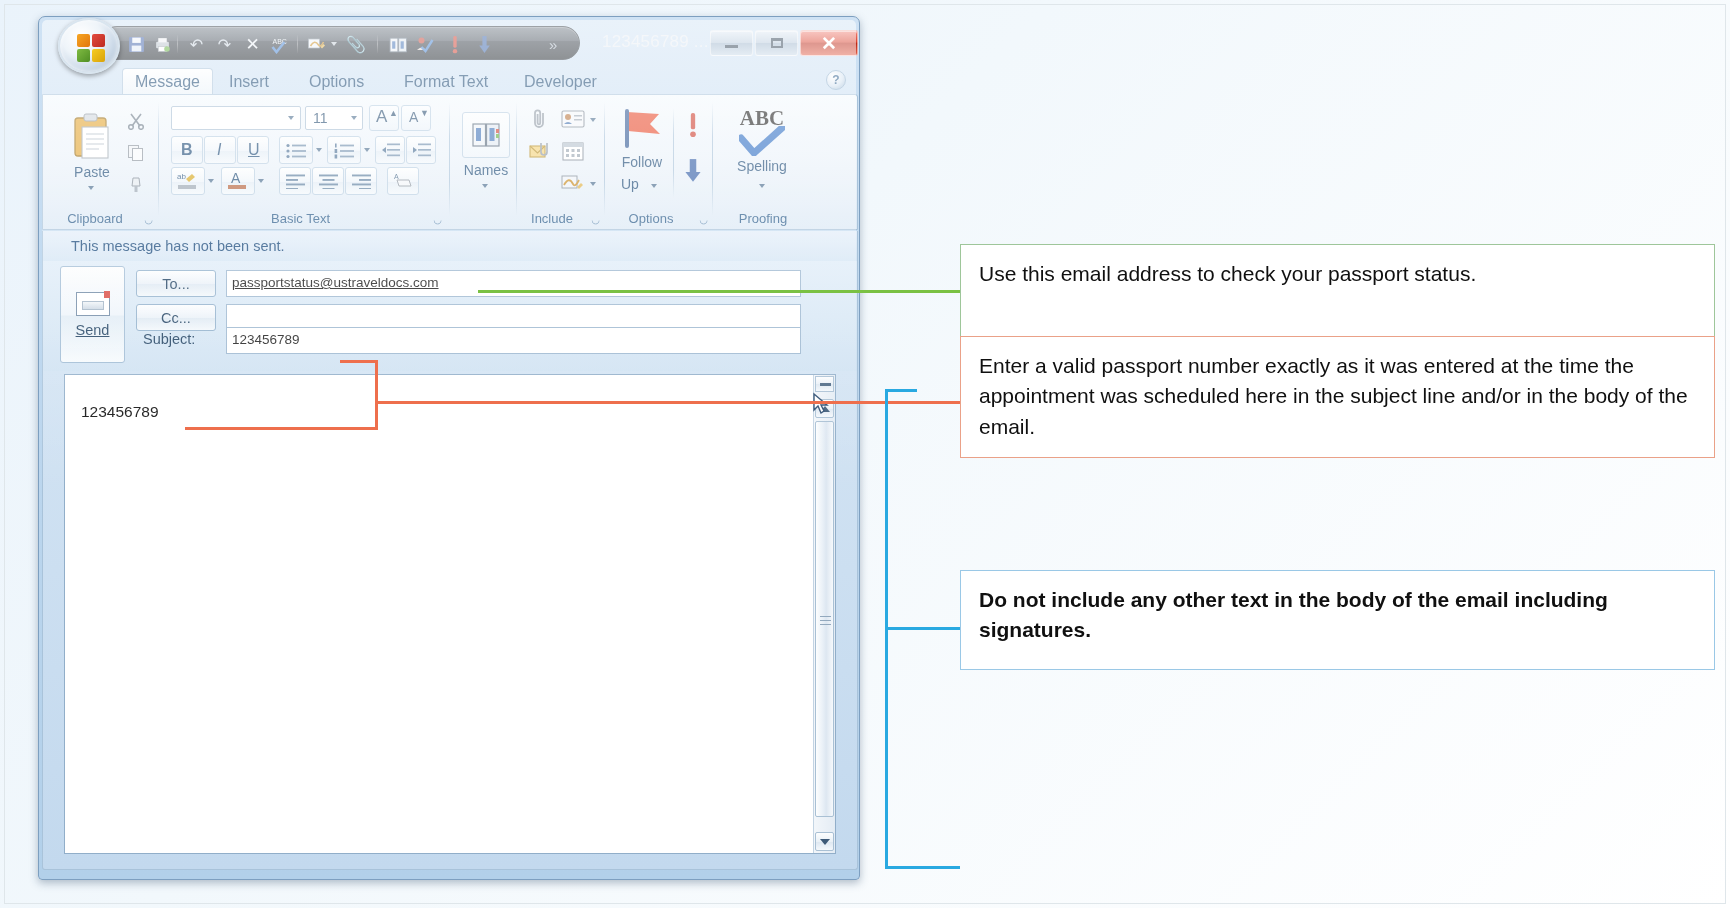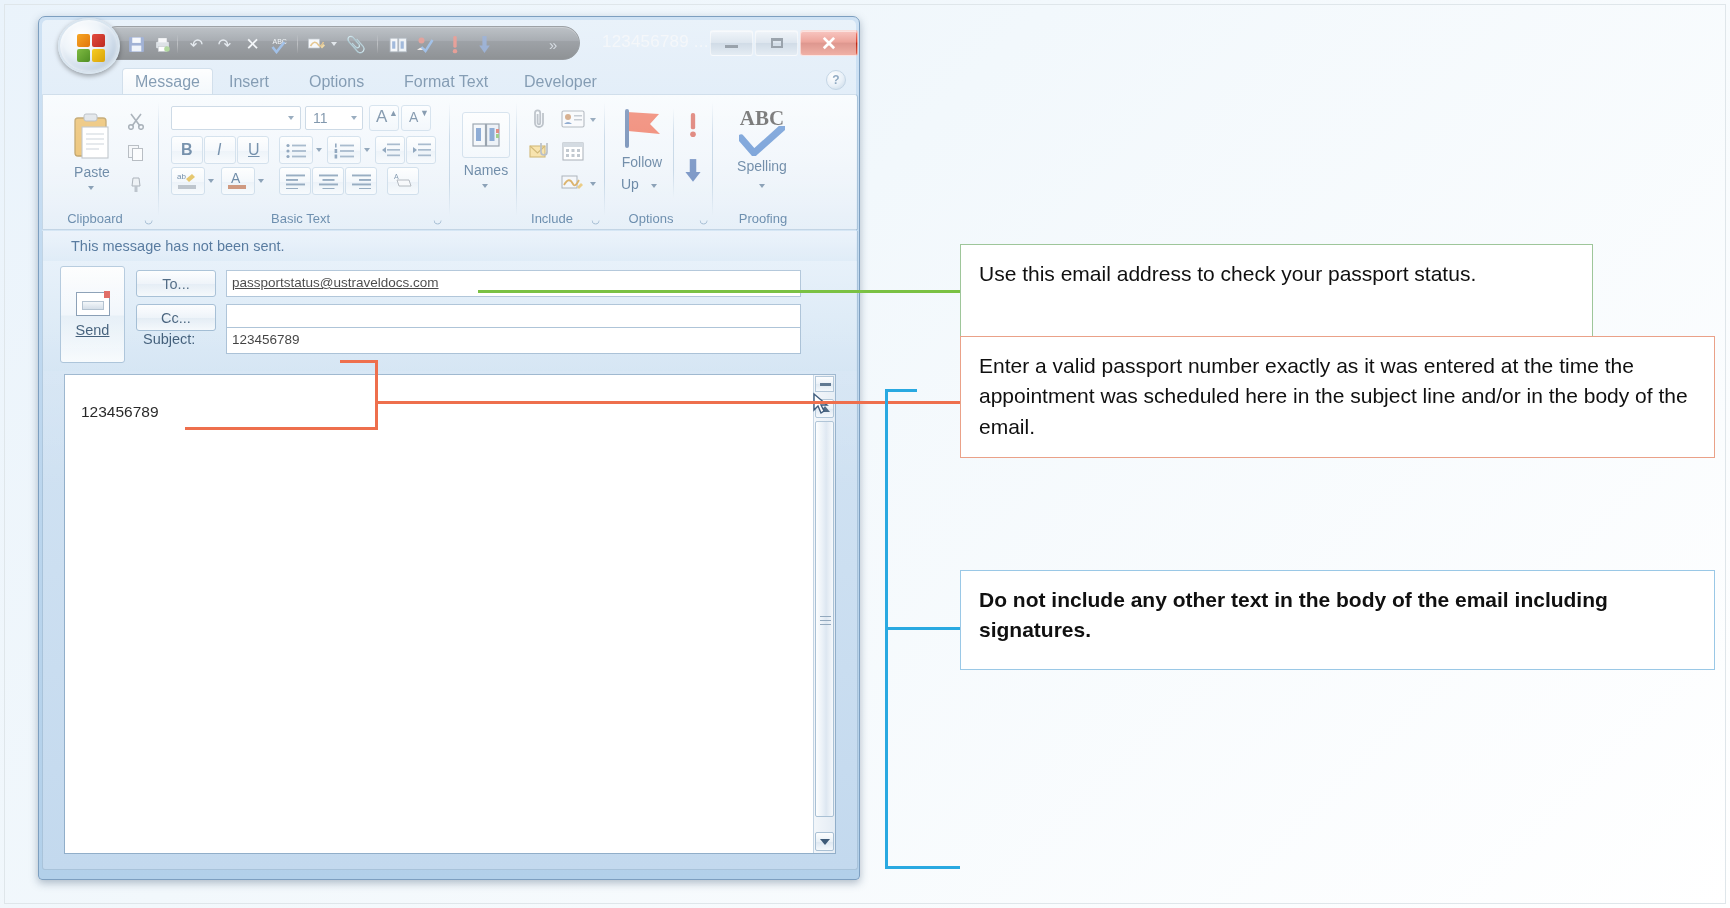--- a/index.html
+++ b/index.html
@@ -244,21 +244,21 @@
   #cursor-ico{
     position:absolute; right:0px; top:16px; width:26px; height:26px;
   }
 
   
   .callout{
     position:absolute; background:#ffffff;
     font-size:21px; color:#101010; line-height:1.45;
     padding:14px 18px;
   }
-  #callout-1{ left:960px; top:244px; width:633px; height:93px; border:1px solid #9ec69a; }
+  #callout-1{ left:960px; top:244px; width:755px; height:93px; border:1px solid #9ec69a; }
   #callout-2{ left:960px; top:336px; width:755px; height:122px; border:1px solid #eaa188; }
   #callout-3{ left:960px; top:570px; width:755px; height:100px; border:1px solid #9ac8e6;
     font-weight:bold; }
 
   
   .conn{ position:absolute; }
   #conn-green{ left:478px; top:290px; width:485px; height:3px; background:#7ac143; }
   #conn-orange-h1{ left:340px; top:360px; width:38px; height:3px; background:#ee6f4d; }
   #conn-orange-v{ left:375px; top:360px; width:3px; height:70px; background:#ee6f4d; }
   #conn-orange-h2{ left:185px; top:427px; width:193px; height:3px; background:#ee6f4d; }

